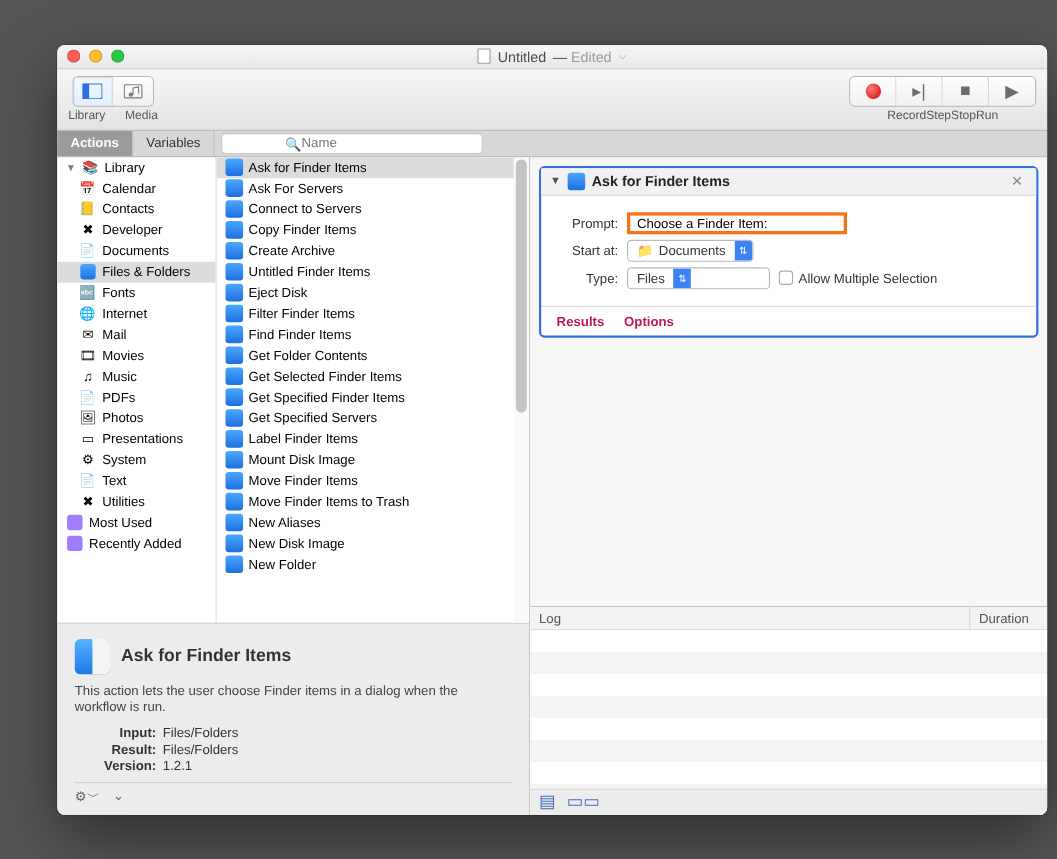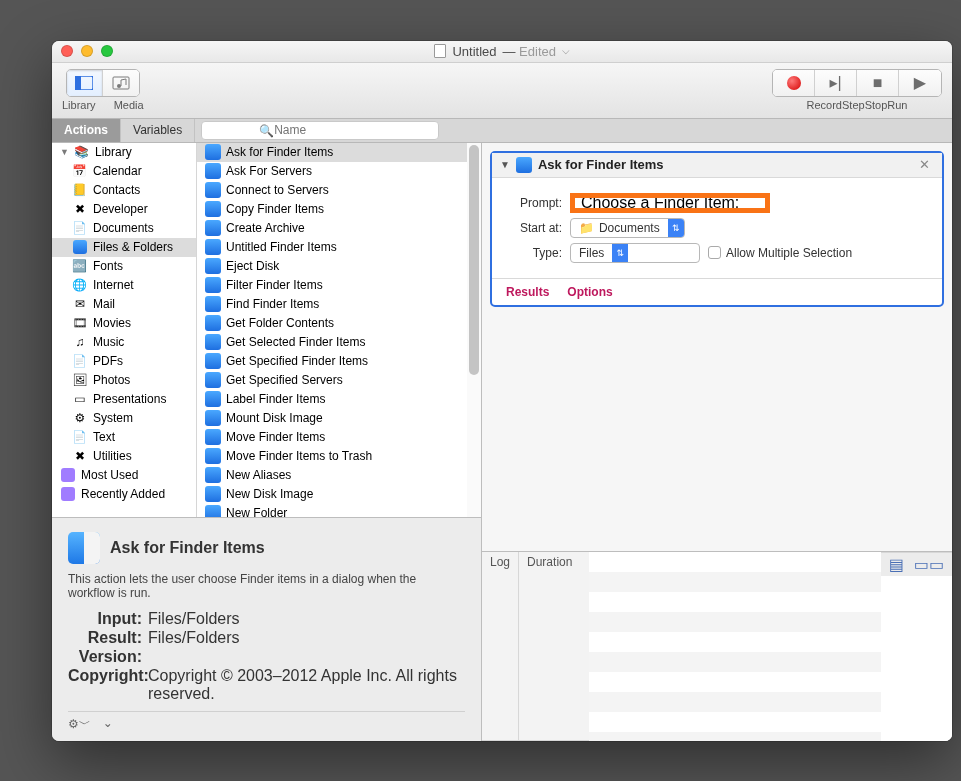--- a/index.html
+++ b/index.html
@@ -56,46 +56,46 @@
   .finder{background:linear-gradient(#4aa8ff,#1e6fe0);border-radius:3px}
   .folder{color:#3b82f6}
   .purple{background:#a07cff;border-radius:3px;width:14px;height:14px}
 
   
   .descpanel{padding:14px 16px 8px;background:#ececec;font-size:12px;color:#333;flex:0 0 auto}
   .descpanel h2{font-size:16px;font-weight:700;display:flex;align-items:center;gap:10px;margin-bottom:8px}
   .bigfinder{width:32px;height:32px;background:linear-gradient(#56b4ff,#1e78e6);border-radius:5px;position:relative}
   .bigfinder::after{content:"";position:absolute;right:0;top:0;bottom:0;width:50%;background:#f4f4f4;border-radius:0 5px 5px 0}
   .descpanel .blurb{margin:6px 0 10px;color:#444}
-  .kv{display:flex;font-size:16px;margin:1px 0}
+  .kv{display:flex;font-size:12px;margin:1px 0}
   .kv .k{width:74px;text-align:right;font-weight:600;margin-right:6px}
   .kv .v{flex:1}
   .descfoot{border-top:1px solid #d0d0d0;margin-top:8px;padding-top:4px;display:flex;gap:12px;color:#666}
 
   
   .rightcol{flex:1;display:flex;flex-direction:column;min-height:0;background:#f6f6f6}
   .workflow{flex:1;overflow:auto;padding:6px}
   .action{border:2px solid #2f6fe0;border-radius:5px;background:#fff;margin:2px}
   .action .ahead{display:flex;align-items:center;gap:6px;padding:4px 8px;border-bottom:1px solid #d9d9d9;background:#f1f1f1}
   .action .ahead .dt{color:#555;font-size:10px}
   .action .ahead .title{position:static;font-weight:700;font-size:13px;color:#222}
   .action .ahead .x{margin-left:auto;color:#888;font-size:13px;padding:0 4px}
   .abody{padding:10px 14px;font-size:12px;color:#333}
   .frow{display:flex;align-items:center;margin:5px 0;gap:8px}
   .frow .lab{width:56px;text-align:right}
-  .textinput{border:5px solid #f97316;background:#fff;height:20px;padding:0 6px;font-size:16px;width:200px}
+  .textinput{border:3px solid #f97316;background:#fff;height:20px;padding:0 6px;font-size:12px;width:200px}
   .popup{display:inline-flex;align-items:center;border:1px solid #b8b8b8;border-radius:4px;background:#fff;height:20px;font-size:12px;overflow:hidden}
   .popup .pv{padding:0 8px;display:flex;align-items:center;gap:5px}
   .popup .arr{background:#3b82f6;color:#fff;width:16px;height:100%;display:flex;align-items:center;justify-content:center;font-size:9px}
   .chk{display:flex;align-items:center;gap:5px}
   .chkbox{width:13px;height:13px;border:1px solid #aaa;border-radius:3px;background:#fff}
   .afoot{border-top:1px solid #d9d9d9;padding:6px 14px;display:flex;gap:18px;font-size:12px;font-weight:600;color:#be185d}
 
   
-  .logpanel{height:190px;border-top:1px solid #bdbdbd;display:flex;background:#fff}
+  .logpanel{height:190px;border-top:1px solid #bdbdbd;display:flex;flex-direction:column;background:#fff}
   .loghead{display:flex;font-size:12px;color:#555;border-bottom:1px solid #d7d7d7;background:#f3f3f3}
   .loghead div{padding:3px 8px}
   .loghead .c1{flex:1;border-right:1px solid #d7d7d7}
   .loghead .c2{width:70px}
   .logrows{flex:1;background:repeating-linear-gradient(#fff 0 20px,#f4f4f4 20px 40px)}
   .logfoot{height:24px;border-top:1px solid #d7d7d7;background:#ececec;display:flex;align-items:center;gap:10px;padding:0 8px;color:#4a6fb5}
 
   svg{display:block}
 </style>
 </head>
@@ -360,24 +360,21 @@
         <div class="kv">
             <span class="k">Input:</span>
             <span class="v">Files/Folders</span>
           </div>
         <div class="kv">
             <span class="k">Result:</span>
             <span class="v">Files/Folders</span>
           </div>
         <div class="kv">
             <span class="k">Version:</span>
-          </div>
-        <div class="kv">
-            <span class="k">Copyright:</span>
-            <span class="v">Copyright © 2003–2012 Apple Inc.  All rights reserved.</span>
+            <span class="v">1.2.1</span>
           </div>
         <div class="descfoot">
           <span>⚙︎﹀</span>
           <span>⌄</span>
         </div>
       </div>
     </div>
 
     <div class="rightcol">
       <div class="workflow">

